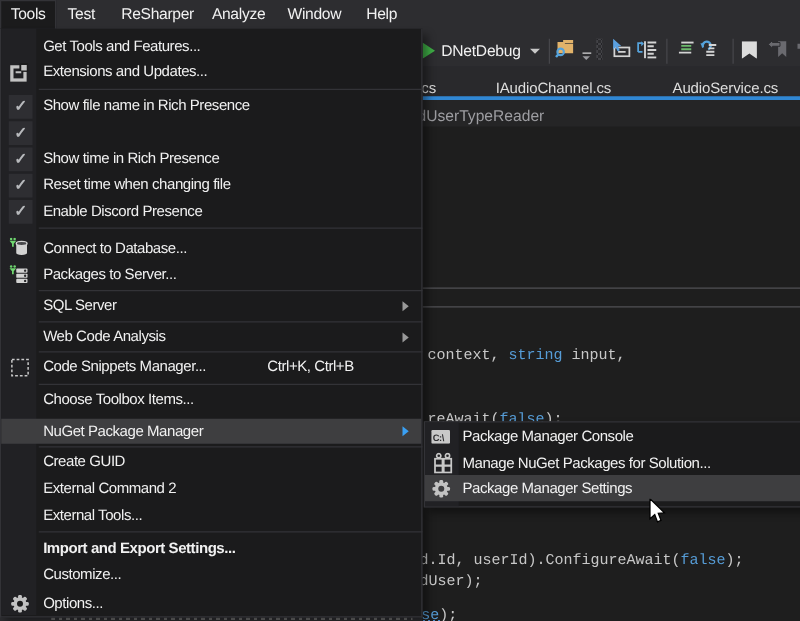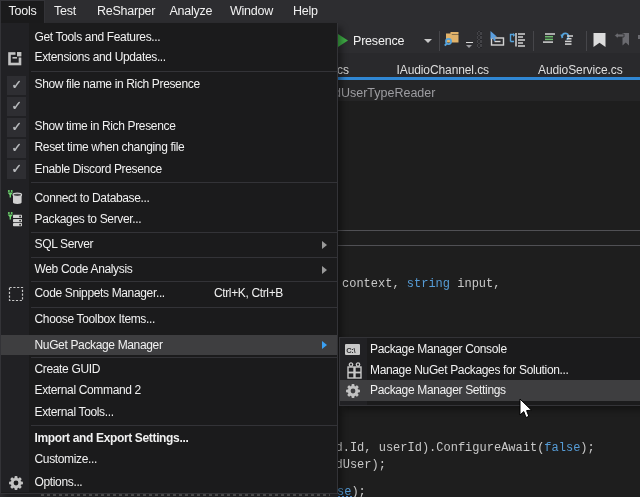--- a/index.html
+++ b/index.html
@@ -56,21 +56,21 @@
   <div class="abs" id="blueline"></div>
   <div class="abs" id="crumbtxt">dUserTypeReader</div>
 
   <span class="abs tab" style="left:337px;">cs</span>
   <span class="abs tab" style="left:396.5px;">IAudioChannel.cs</span>
   <span class="abs tab" style="left:538px;">AudioService.cs</span>
 
   <svg class="abs" style="left:337px;top:34px" width="12" height="13" viewBox="0 0 12 13">
     <path d="M1 0 L11 6.5 L1 13 Z" fill="#3fae46"></path>
   </svg>
-  <span class="abs" style="left:353px;top:33.5px;color:#f1f1f1;font-size:12.5px;letter-spacing:-0.2px;">Presence</span>
+  <span class="abs" style="left:353px;top:33.5px;color:#f1f1f1;font-size:12.5px;letter-spacing:-0.2px;">DNetDebug</span>
   <div class="abs" style="left:424px;top:39px;width:0;height:0;border-top:4px solid #c8c8c8;border-left:4px solid transparent;border-right:4px solid transparent;"></div>
   <div class="abs tsep" style="left:439px;"></div>
 
   <svg class="abs" style="left:444px;top:30px" width="17" height="17" viewBox="0 0 17 17">
     <path d="M2 3.5 L7 3.5 L8.2 5 L14.5 5 L14.5 12.5 L2 12.5 Z" fill="#e2b36a"></path>
     <rect x="6.5" y="2" width="8" height="2.5" fill="#e2b36a"></rect>
     <circle cx="4.5" cy="11.5" r="2.6" fill="none" stroke="#55a3dc" stroke-width="1.7"></circle>
     <line x1="2.6" y1="13.6" x2="0.8" y2="15.6" stroke="#55a3dc" stroke-width="2"></line>
   </svg>
   <div class="abs" style="left:466px;top:41.5px;width:7px;height:1.8px;background:#d8d8d8;"></div>
@@ -118,20 +118,21 @@
 
   <svg class="abs" style="left:614px;top:31px" width="26" height="16" viewBox="0 0 26 16">
     <path d="M8.5 14.5 L8.5 2 L15 2 L15 14.5 L11.75 11.5 Z" fill="#6a6a6f"></path>
     <path d="M0.5 4.5 L4 1.5 L4 3 L10 3 L10 6 L4 6 L4 7.5 Z" fill="#6a6a6f" stroke="#2d2d30" stroke-width="0.8"></path>
     <rect x="24" y="4" width="2" height="4" fill="#6a6a6f"></rect>
   </svg>
 
   <div class="abs grayline" style="top:230px;"></div>
   <div class="abs grayline" style="top:244.5px;"></div>
   <div class="abs mono" style="left:342px;top:277px;">context, <span class="kw">string</span> input,</div>
+  <div class="abs mono" style="left:342px;top:328px;">reAwait(<span class="kw">false</span>);</div>
   <div class="abs mono" style="left:335.5px;top:440.5px;">d.Id, userId).ConfigureAwait(<span class="kw">false</span>);</div>
   <div class="abs mono" style="left:335.5px;top:457.5px;">dUser);</div>
   <div class="abs mono" style="left:337px;top:484.5px;"><span class="kw">se</span>);</div>
   <div class="abs" style="left:338px;top:495.5px;width:16px;height:1.5px;background:repeating-linear-gradient(90deg,#4f8fd0 0 2px,transparent 2px 4px);"></div>
 
   <div class="abs" style="left:41px;top:493.8px;width:289px;height:1.8px;background:repeating-linear-gradient(90deg,#6a6a6a 0 3px,transparent 3px 6px);"></div>
 
   <div class="abs" id="toolsbox"></div>
   <span class="mb" style="left:8.5px;">Tools</span>
   <span class="mb" style="left:54px;">Test</span>

